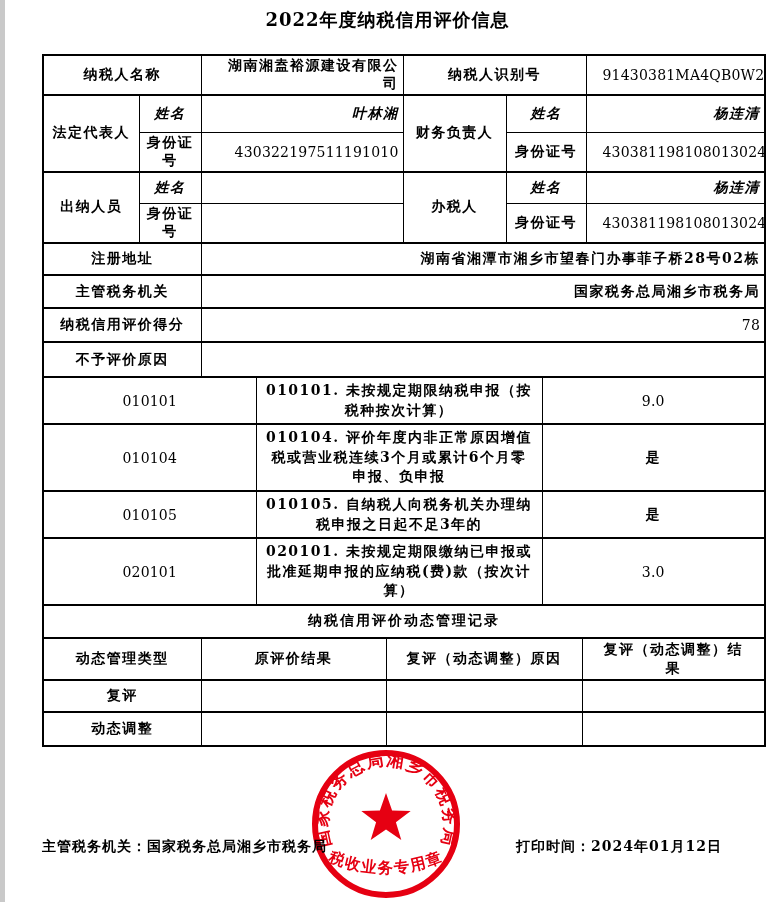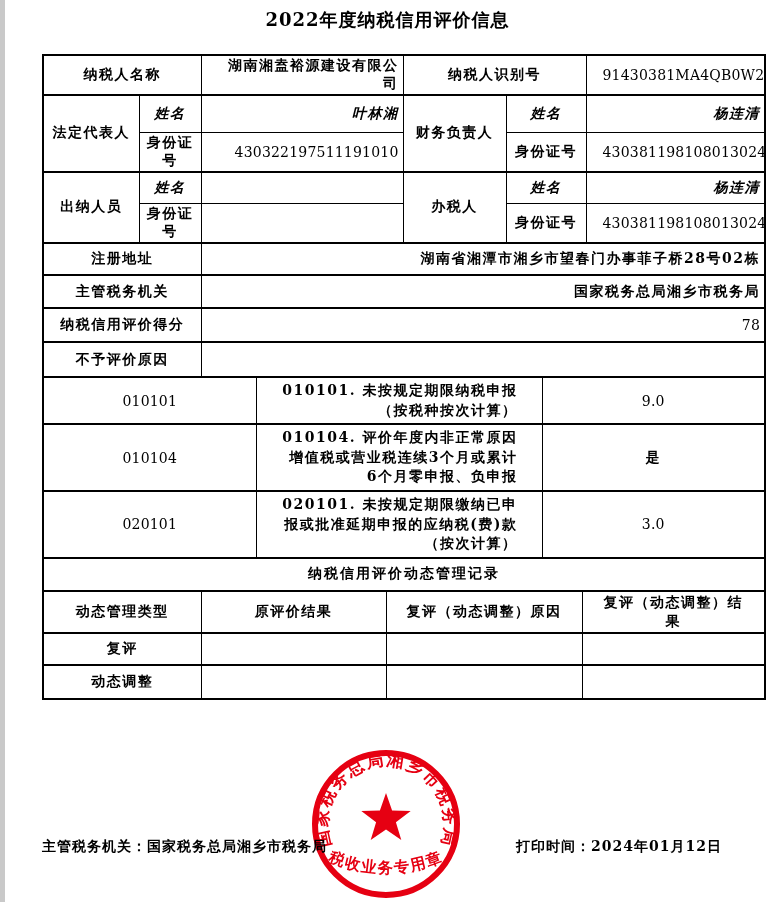--- a/index.html
+++ b/index.html
@@ -21,21 +21,21 @@
     border:1px solid #000; border-top-width:2px; border-bottom-width:2px;
     font-size:14px; padding:1px 4px; vertical-align:middle; overflow:hidden;
     font-weight:bold; letter-spacing:1.5px; text-align:center;
   }
   td.val { text-align:right; padding-left:16px;margin-left:34px; }
   td.num { font-weight:normal; letter-spacing:0.2px; font-size:14px; }
   td.thin-b { border-bottom-width:1px;font-style:italic; }
   td.thin-t { border-top-width:1px; }
   td.sec-title { text-align:center; letter-spacing:2px; }
   .wrap-narrow { display:inline-block; max-width:152px; line-height:1.35; }
-  .name-cell { line-height:1.4; padding:3px 24px;text-align:right; }
+  .name-cell { line-height:1.4; padding:3px 8px; }
   .footer {
     position:absolute; top:838px; left:42px; width:680px;
     display:flex; justify-content:space-between;
     font-size:14px; font-weight:bold; letter-spacing:1px;
   }
   .seal {
     position:absolute; left:310px; top:748px; width:152px; height:152px;
     mix-blend-mode:multiply; pointer-events:none;
   }
 </style>
@@ -140,20 +140,25 @@
       </colgroup>
     <tbody>
     <tr style="height:40px">
       <td class="num">010101</td>
       <td class="name-cell">010101. 未按规定期限纳税申报（按税种按次计算）</td>
       <td class="num">9.0</td>
     </tr>
     <tr style="height:54px">
       <td class="num">010104</td>
       <td class="name-cell">010104. 评价年度内非正常原因增值税或营业税连续3个月或累计6个月零申报、负申报</td>
+      <td>是</td>
+    </tr>
+    <tr style="height:45px">
+      <td class="num">010105</td>
+      <td class="name-cell">010105. 自纳税人向税务机关办理纳税申报之日起不足3年的</td>
       <td>是</td>
     </tr>
     <tr style="height:44px">
       <td class="num">020101</td>
       <td class="name-cell">020101. 未按规定期限缴纳已申报或批准延期申报的应纳税(费)款（按次计算）</td>
       <td class="num">3.0</td>
     </tr>
   </tbody>
     </table>
 

